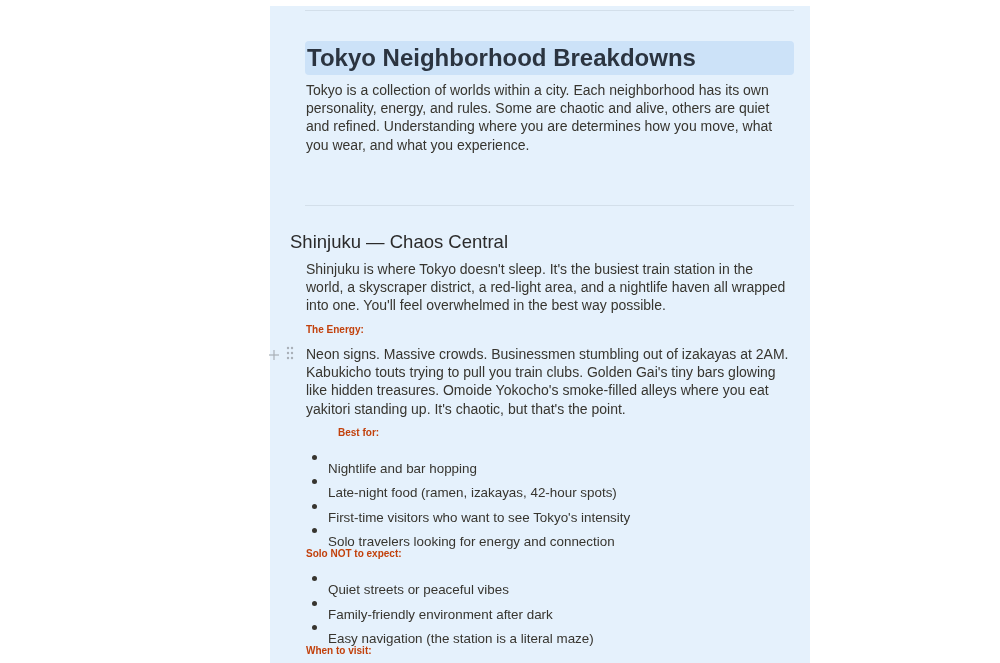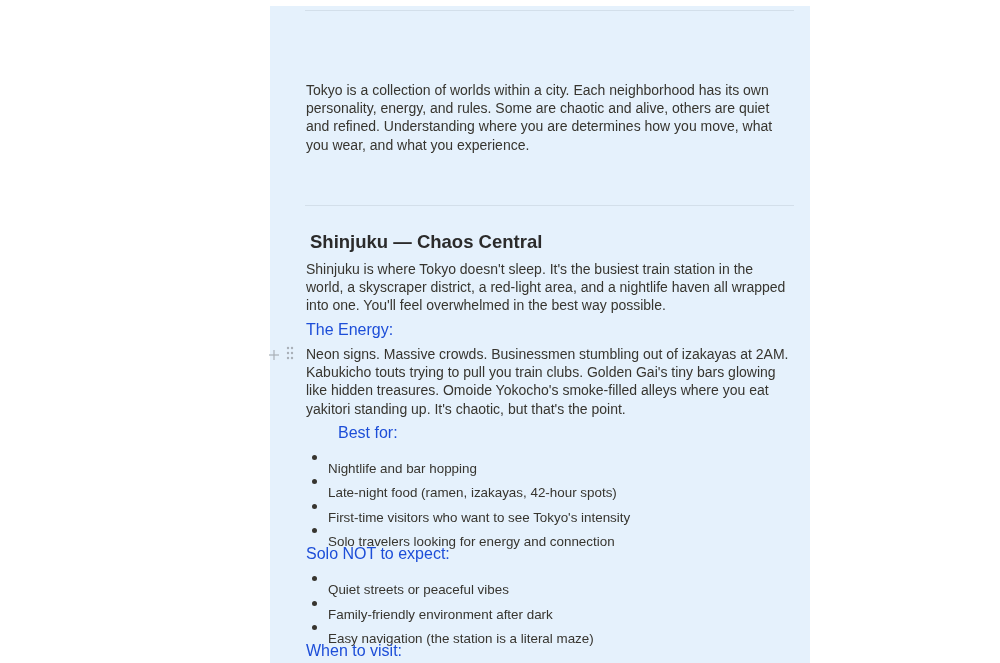--- a/index.html
+++ b/index.html
@@ -49,33 +49,33 @@
     .para {
       position: absolute;
       left: 36px;
       width: 488px;
       font-size: 14px;
       line-height: 18.2px;
       color: #37352f;
     }
     .h2 {
       position: absolute;
-      left: 40px;
+      left: 20px;
       font-size: 18.5px;
-      font-weight: bold;
+      font-weight: normal;
       color: #2b2b2b;
       line-height: 24px;
       white-space: nowrap;
     }
     .label {
       position: absolute;
       left: 36px;
-      font-size: 16px;
-      font-weight: normal;
-      color: #1d4ed8;
+      font-size: 10px;
+      font-weight: bold;
+      color: #c2410c;
       line-height: 18px;
       white-space: nowrap;
     }
     .bullet {
       position: absolute;
       left: 40px;
       font-size: 13.4px;
       line-height: 18px;
       color: #37352f;
       white-space: nowrap;
@@ -101,20 +101,23 @@
       width: 34px;
       height: 18px;
     }
   </style>
 </head>
 <body>
 
 <div class="panel">
   <div class="divider" style="top:4px;"></div>
 
+  <div class="h1-wrap">
+    <div class="h1">Tokyo Neighborhood Breakdowns</div>
+  </div>
 
   <div class="para" style="top:75px;">Tokyo is a collection of worlds within a city. Each neighborhood has its own personality, energy, and rules. Some are chaotic and alive, others are quiet and refined. Understanding where you are determines how you move, what you wear, and what you experience.</div>
 
   <div class="divider" style="top:199px;"></div>
 
   <div class="h2" style="top:224px;">Shinjuku — Chaos Central</div>
 
   <div class="para" style="top:254px;">Shinjuku is where Tokyo doesn't sleep. It's the busiest train station in the world, a skyscraper district, a red-light area, and a nightlife haven all wrapped into one. You'll feel overwhelmed in the best way possible.</div>
 
   <div class="label" style="top:315px;">The Energy:</div>

